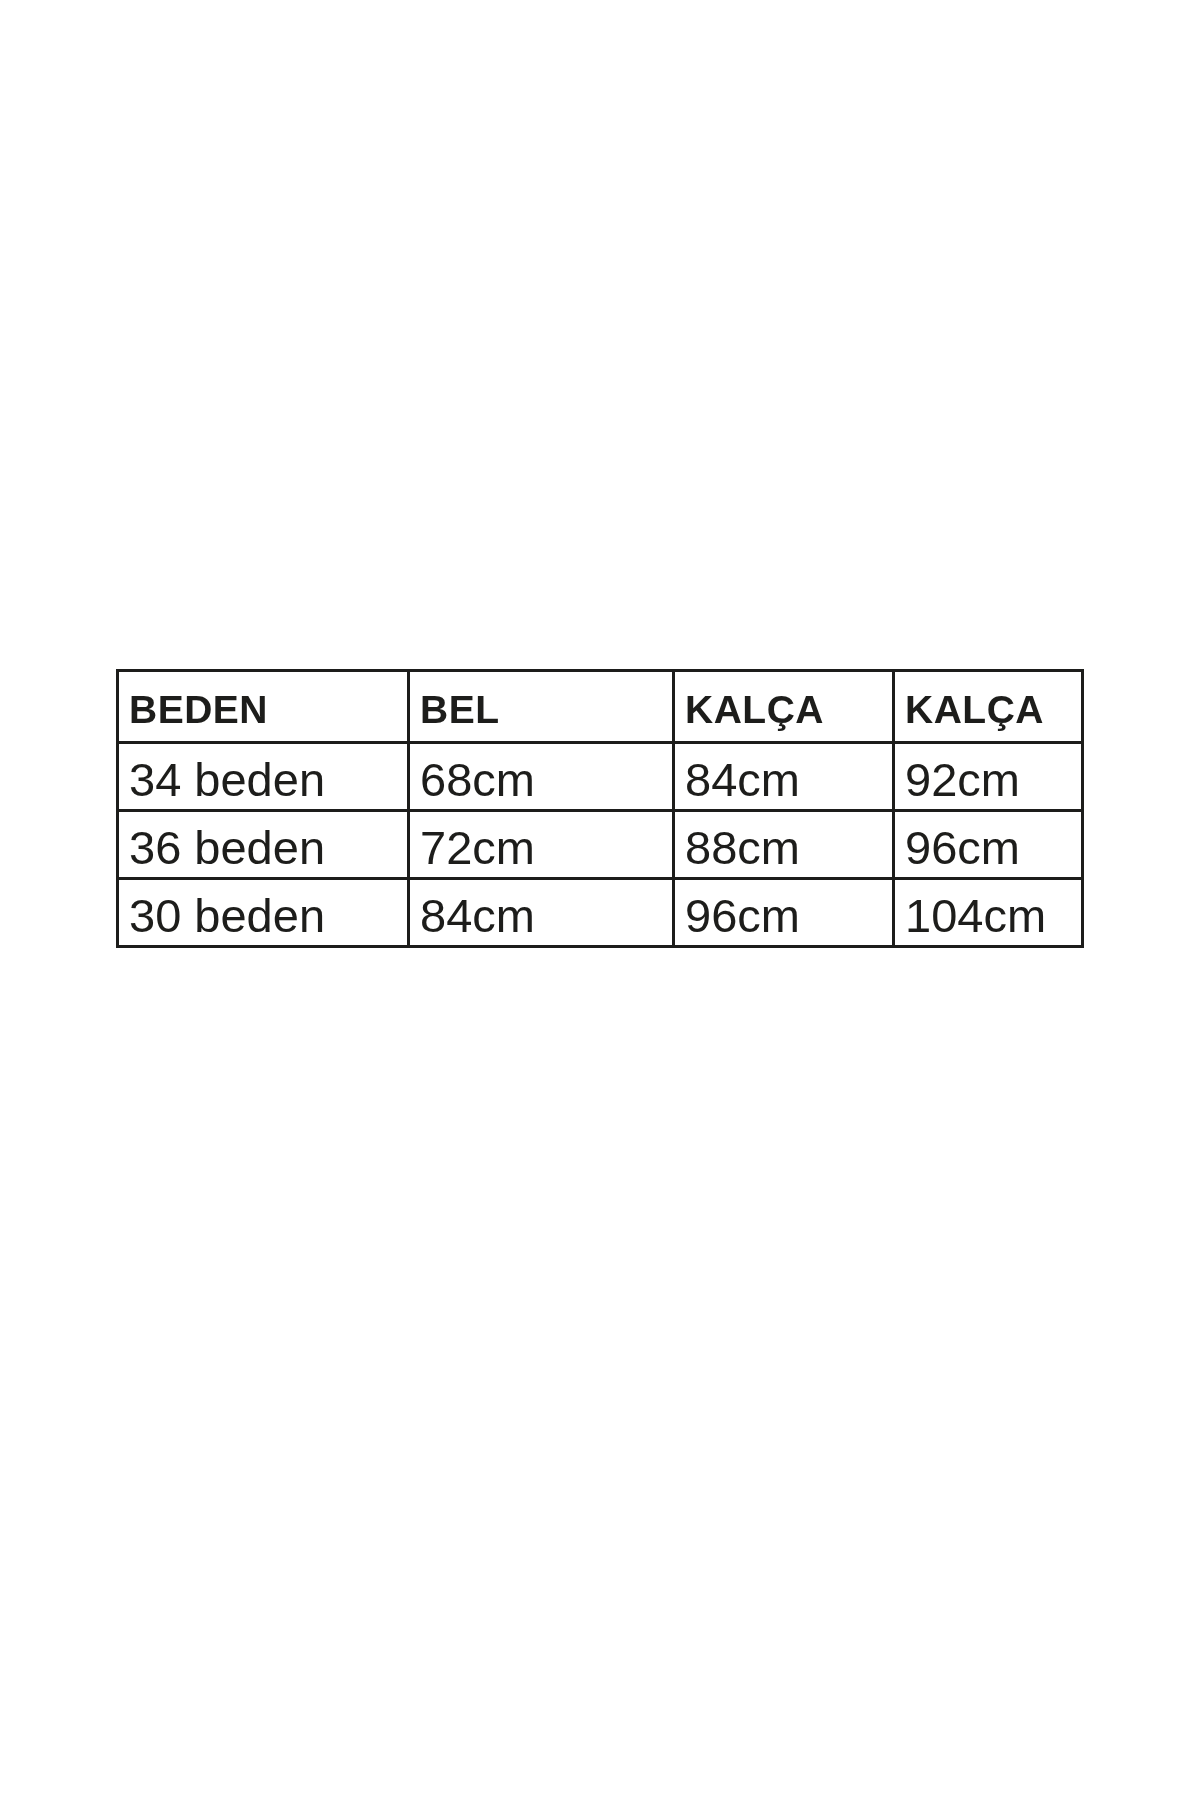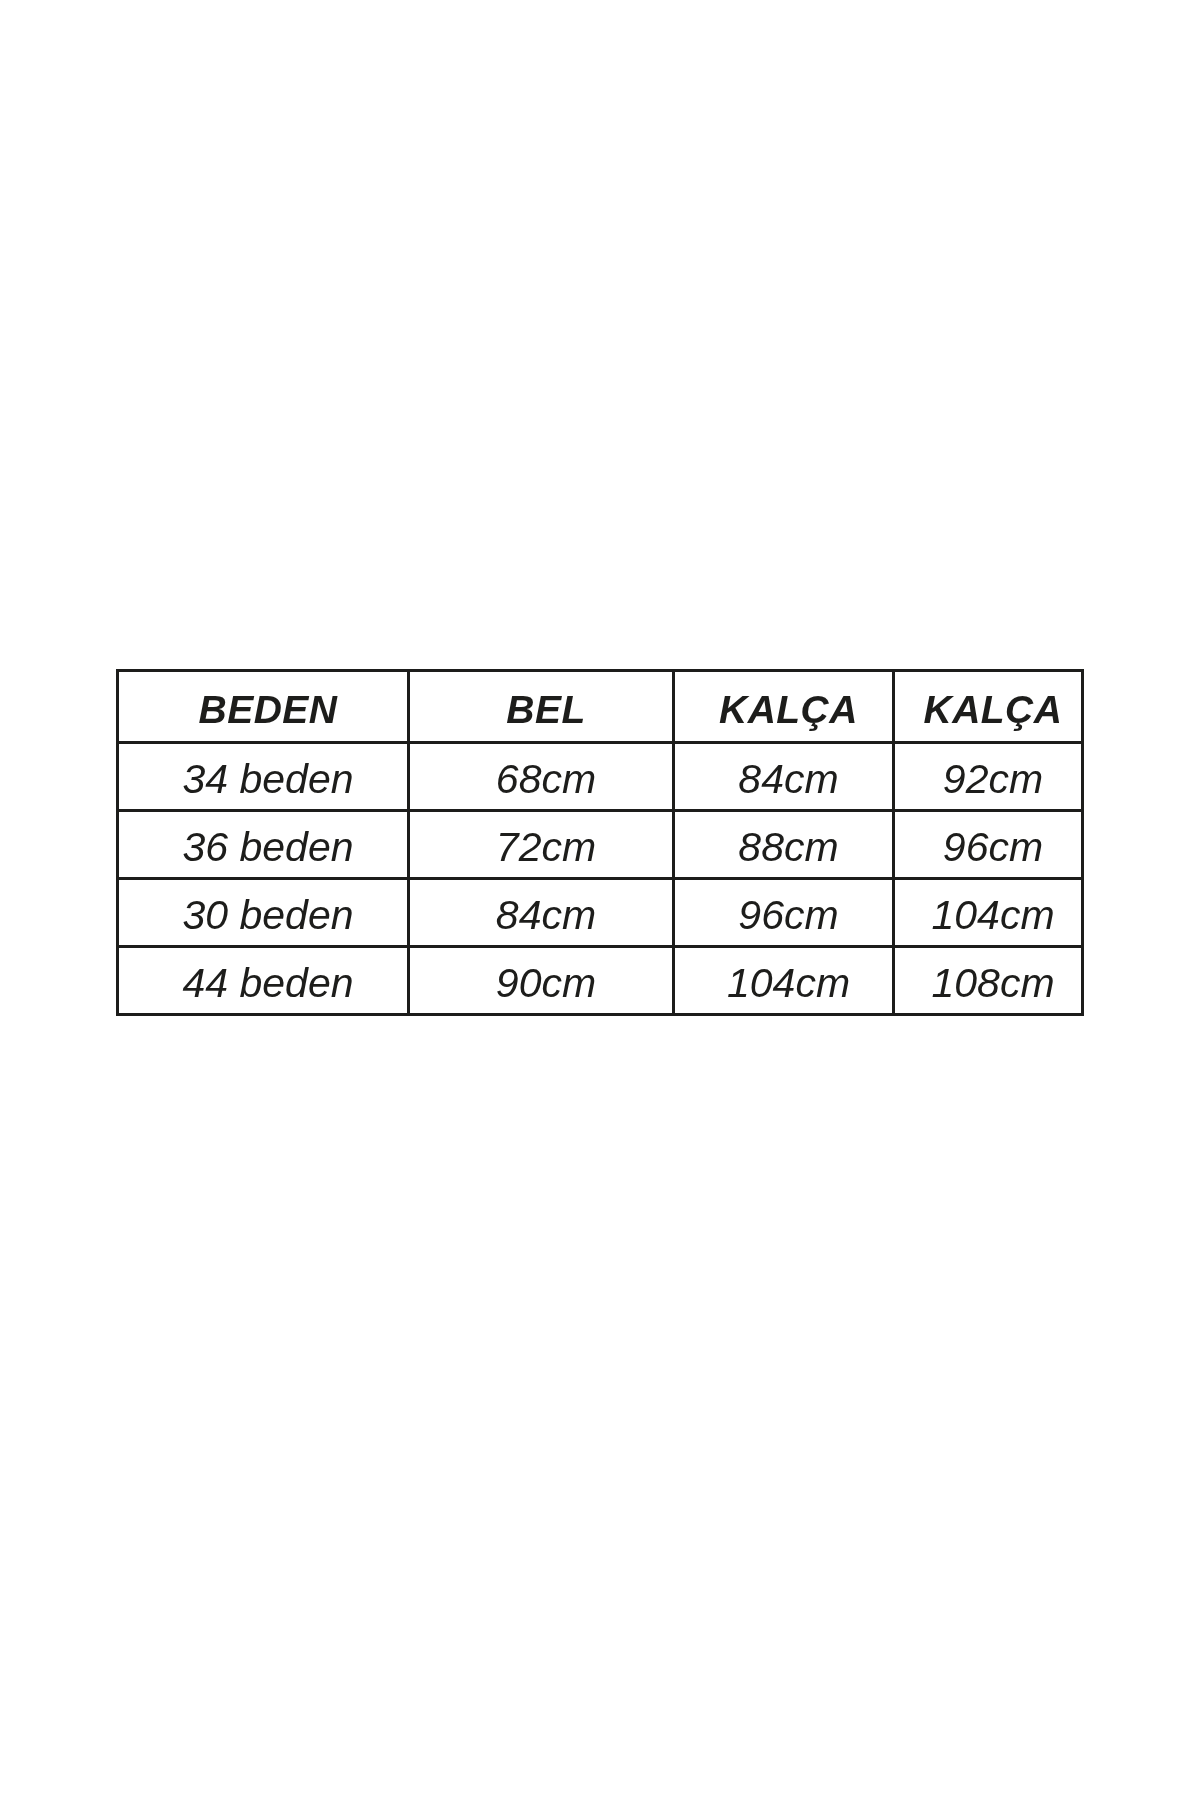--- a/index.html
+++ b/index.html
@@ -25,36 +25,35 @@
     left: 116px;
     top: 669px;
     width: 965px;
     border-collapse: collapse;
     table-layout: fixed;
     background: var(--bg);
   }
   .size-table th,
   .size-table td {
     border: 3px solid var(--border);
-    text-align: center;
+    text-align: left;
     vertical-align: middle;
     padding: 6px 0 0 10px;
     white-space: nowrap;
     overflow: hidden;
-    font-style: italic;
   }
   .size-table th {
     height: 72px;
     font-size: 39px;
     font-weight: 700;
     letter-spacing: 0.5px;
   }
   .size-table td {
     height: 68px;
-    font-size: 41px;
+    font-size: 47px;
     font-weight: 400;
   }
 </style>
 </head>
 <body>
 
 <div>
   <table class="size-table">
     <colgroup>
       <col style="width:291px">
@@ -82,21 +81,15 @@
         <td>72cm</td>
         <td>88cm</td>
         <td>96cm</td>
       </tr>
       <tr>
         <td>30 beden</td>
         <td>84cm</td>
         <td>96cm</td>
         <td>104cm</td>
       </tr>
-      <tr>
-        <td>44 beden</td>
-        <td>90cm</td>
-        <td>104cm</td>
-        <td>108cm</td>
-      </tr>
     </tbody>
   </table>
 </div>
 
 </body></html>

